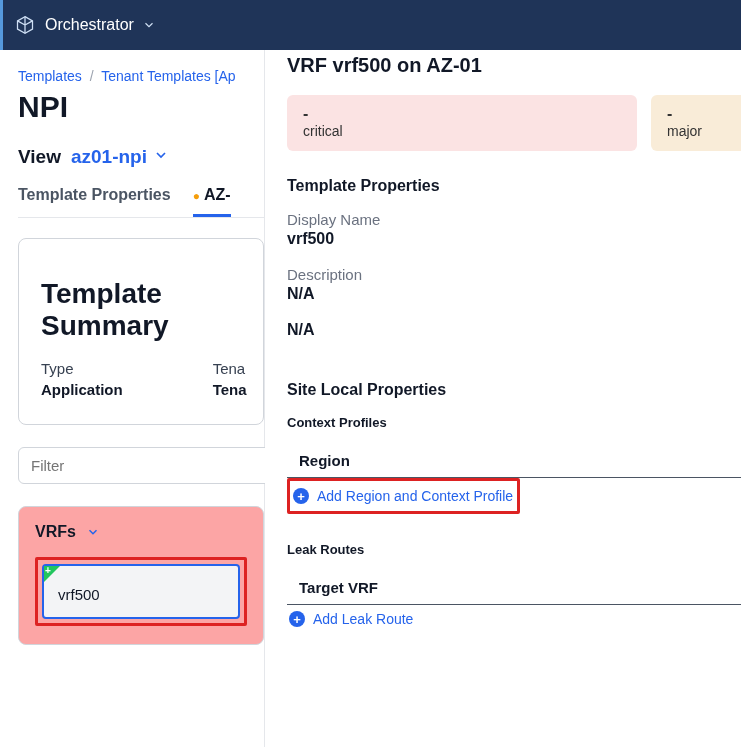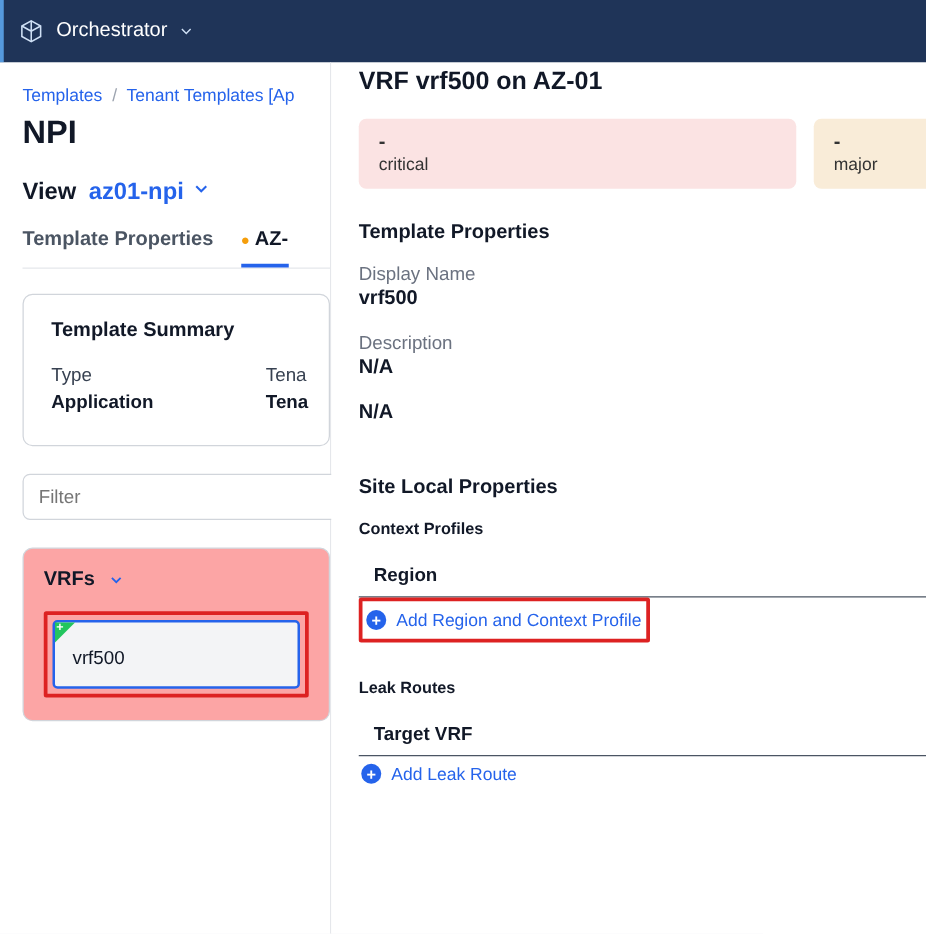--- a/index.html
+++ b/index.html
@@ -34,40 +34,40 @@
     top: 50px; left: 0;
     width: 265px;
     height: 697px;
     background: #fff;
     border-right: 1px solid #e5e7eb;
     padding: 18px 0 0 18px;
   }
   .breadcrumb { font-size: 14px; margin-bottom: 6px; white-space: nowrap; }
   .breadcrumb a { color: #2563eb; text-decoration: none; }
   .breadcrumb .sep { color: #9ca3af; margin: 0 4px; }
-  .page-title { font-size: 26px; font-weight: 700; margin-bottom: 22px; color:#111827;}
+  .page-title { font-size: 30px; font-weight: 700; margin-bottom: 22px; color:#111827;}
   .view-row { display: flex; align-items: center; font-size: 19px; margin-bottom: 18px; }
   .view-label { font-weight: 700; margin-right: 10px; color:#111827;}
   .view-value { color: #2563eb; font-weight: 600; margin-right: 6px;}
   .view-caret { color: #2563eb; }
 
   .tabs { display: flex; gap: 22px; border-bottom: 1px solid #e5e7eb; margin-bottom: 20px; white-space: nowrap; }
   .tab { padding: 0 0 10px 0; font-size: 16px; color: #4b5563; cursor: pointer; font-weight:600;}
   .tab.active { color: #111827; border-bottom: 3px solid #2563eb; }
   .tab.active .dot::before { content:"●"; color:#f59e0b; margin-right:4px; font-size:12px; vertical-align:middle;}
 
   .card {
     border: 1px solid #d1d5db;
     border-radius: 8px;
     padding: 20px 22px 26px 22px;
     margin-right: 0;
     background:#fff;
     margin-bottom: 22px;
   }
-  .card h2 { font-size: 16px; font-weight:700; margin-bottom: 18px; color:#111827;}
+  .card h2 { font-size: 28px; font-weight:700; margin-bottom: 18px; color:#111827;margin-top:19px;}
   .kv-row { display:flex; gap: 90px; white-space:nowrap;}
   .kv-label { font-size: 15px; color:#374151; margin-bottom:4px;}
   .kv-value { font-size: 15px; font-weight:700; color:#111827;}
 
   .filter-input {
     width: 274px;
     border:1px solid #d1d5db;
     border-radius:6px;
     padding: 9px 12px;
     font-size:15px;

